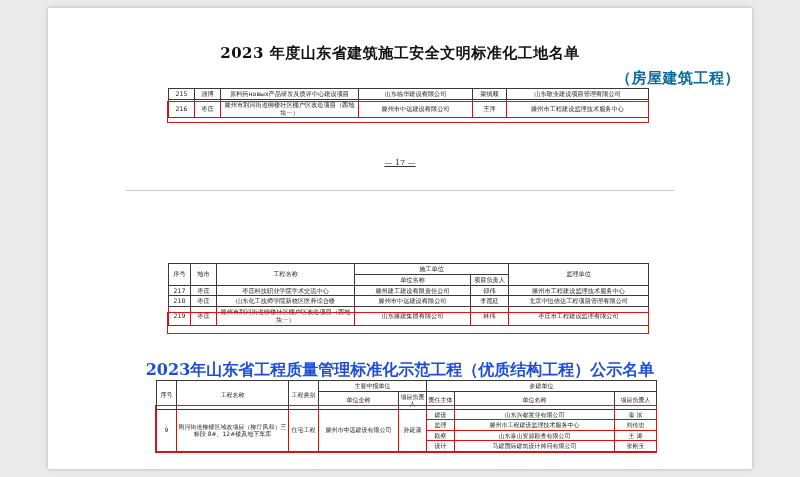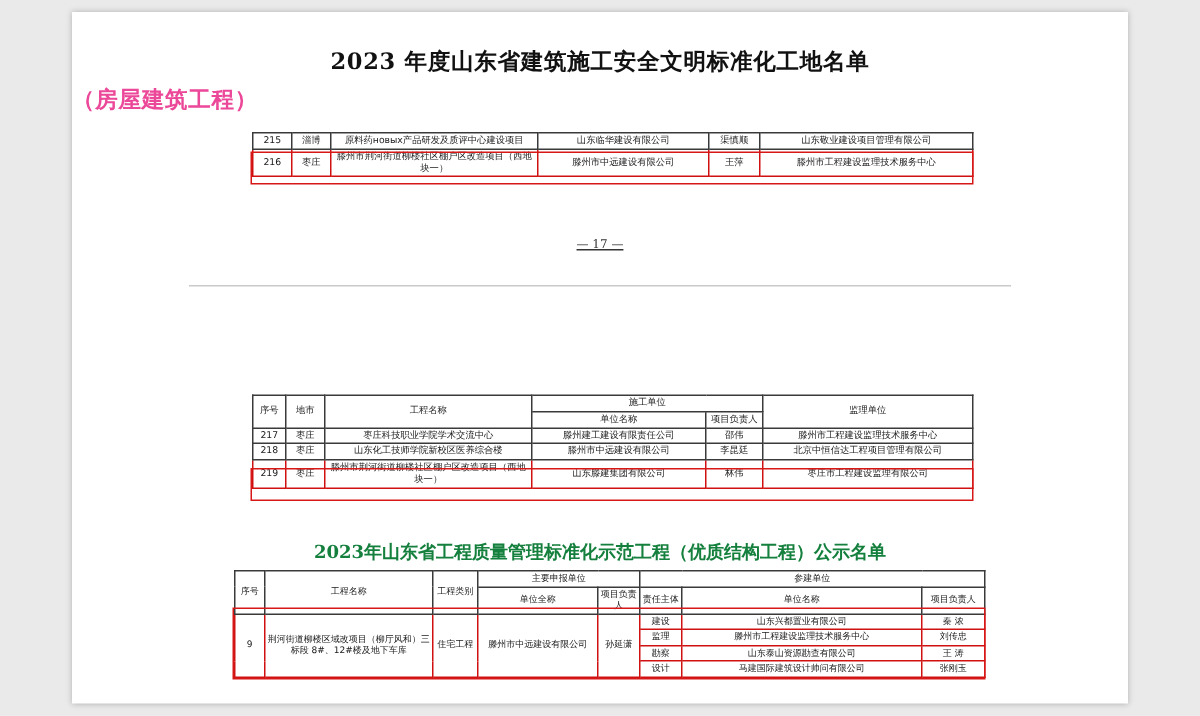--- a/index.html
+++ b/index.html
@@ -27,40 +27,40 @@
     height: 461px;
     background: #ffffff;
     box-shadow: 0 0 4px rgba(0,0,0,0.25);
   }
   .inner {
     position: absolute;
     left: 0;
     top: 0;
     width: 704px;
     height: 461px;
-    padding: 0;
+    padding: 12px;
     box-sizing: border-box;
   }
 
   
   .title1 {
     text-align: center;
     font-family: "DejaVu Serif", serif;
     font-weight: bold;
     font-size: 15px;
     color: #111;
     letter-spacing: 0.5px;
     margin-top: 24px;
   }
   .title2 {
-    text-align: left;
+    text-align: right;
     font-family: "DejaVu Serif", serif;
     font-weight: bold;
     font-size: 15px;
-    color: #ec4899;
+    color: #0369a1;
     letter-spacing: 0.5px;
     margin-top: 6px;
   }
 
   
   table.doc {
     border-collapse: collapse;
     font-family: "DejaVu Sans", sans-serif;
     font-size: 6.2px;
     color: #1a1a1a;
@@ -128,22 +128,22 @@
 
   
   .title3 {
     position: absolute;
     left: 0;
     top: 352px;
     width: 704px;
     text-align: center;
     font-family: "DejaVu Serif", serif;
     font-weight: bold;
-    font-size: 12px;
-    color: #15803d;
+    font-size: 16px;
+    color: #1d4ed8;
   }
   .sec3 {
     position: absolute;
     left: 108px;
     top: 372px;
     width: 500px;
   }
   .sec3 table { width: 500px; font-size: 6px; }
 </style>
 </head>

